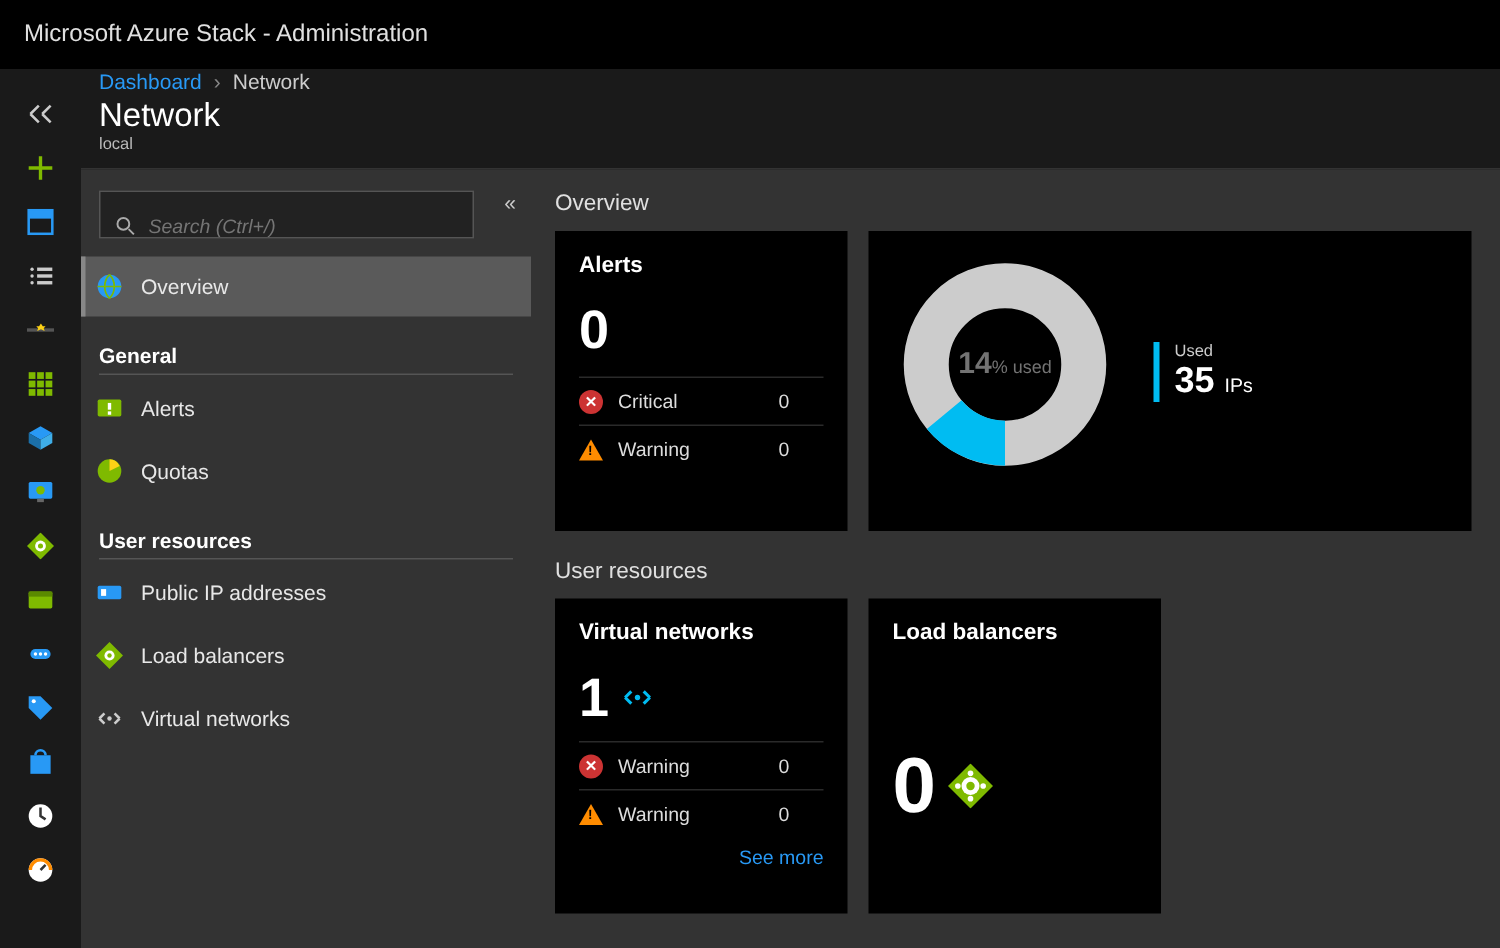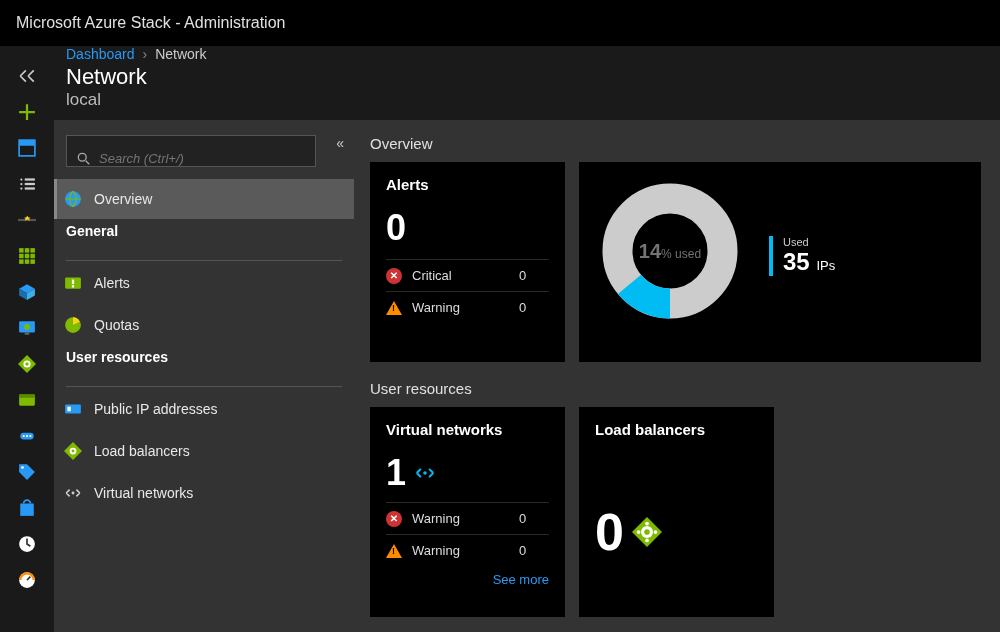--- a/index.html
+++ b/index.html
@@ -62,21 +62,21 @@
 .breadcrumb-current { color: #ccc; }
 .page-header {
   padding: 2px 12px 10px 12px;
 }
 .page-title {
   font-size: 22px;
   font-weight: 400;
   color: #fff;
 }
 .page-subtitle {
-  font-size: 17px;
+  font-size: 11px;
   color: #bbb;
 }
 
 .body-row {
   display: flex;
   flex: 1;
   border-top: 1px solid #333;
 }
 .blade-panel {
   width: 300px;
@@ -125,22 +125,22 @@
 .nav-item.active { background: #5a5a5a; }
 .nav-item.active::before {
   content: "";
   width: 3px;
   height: 100%;
   background: #888;
   position: absolute;
   left: 0;
 }
 .nav-section-title {
-  margin-top: 4px;
-  padding-bottom: 21px;
+  margin-top: 18px;
+  padding-bottom: 4px;
   border-bottom: 1px solid #555;
   font-size: 14px;
   font-weight: 600;
   color: #fff;
 }
 .nav-icon { width: 18px; height: 18px; display:flex; align-items:center; justify-content:center; }
 
 .main-panel {
   flex: 1;
   background: #333333;

